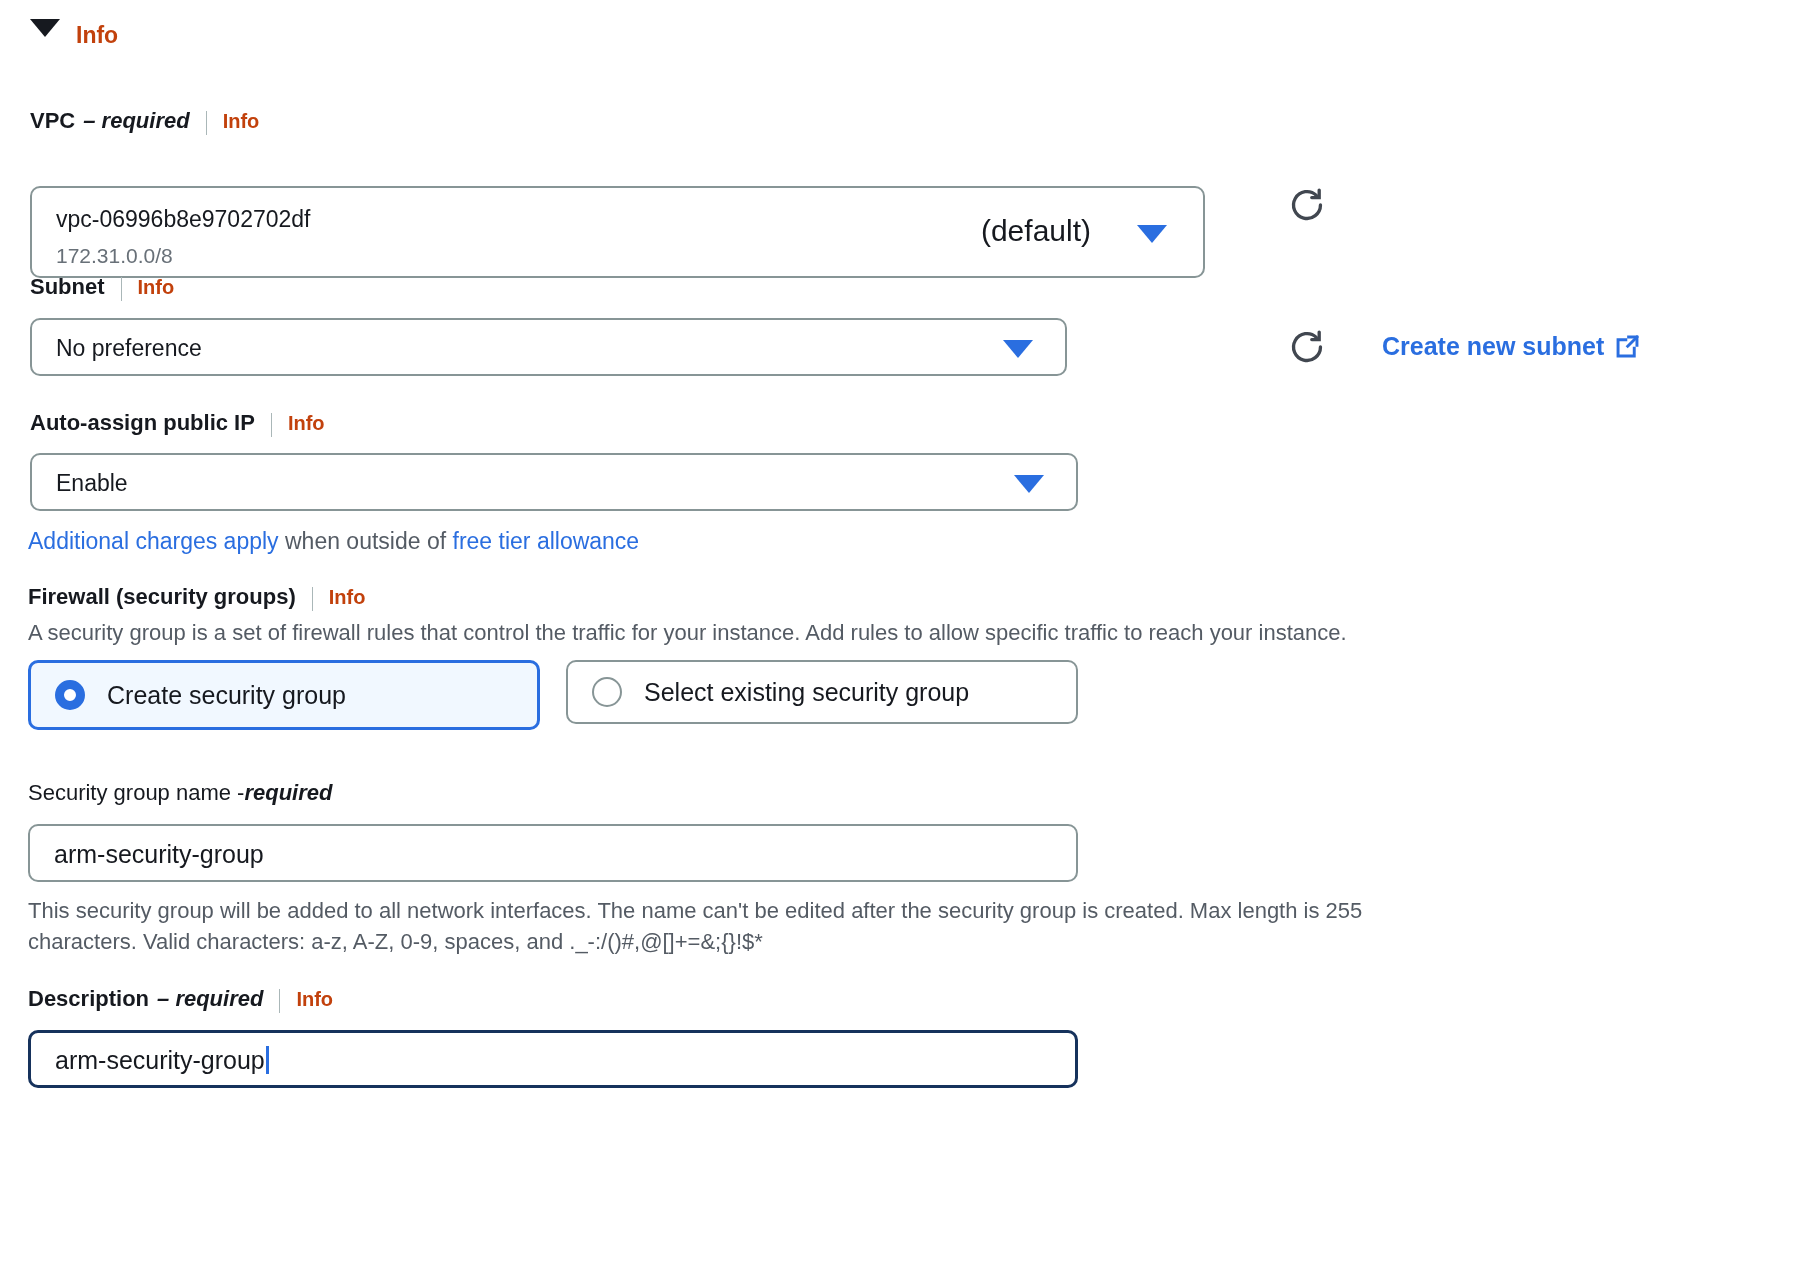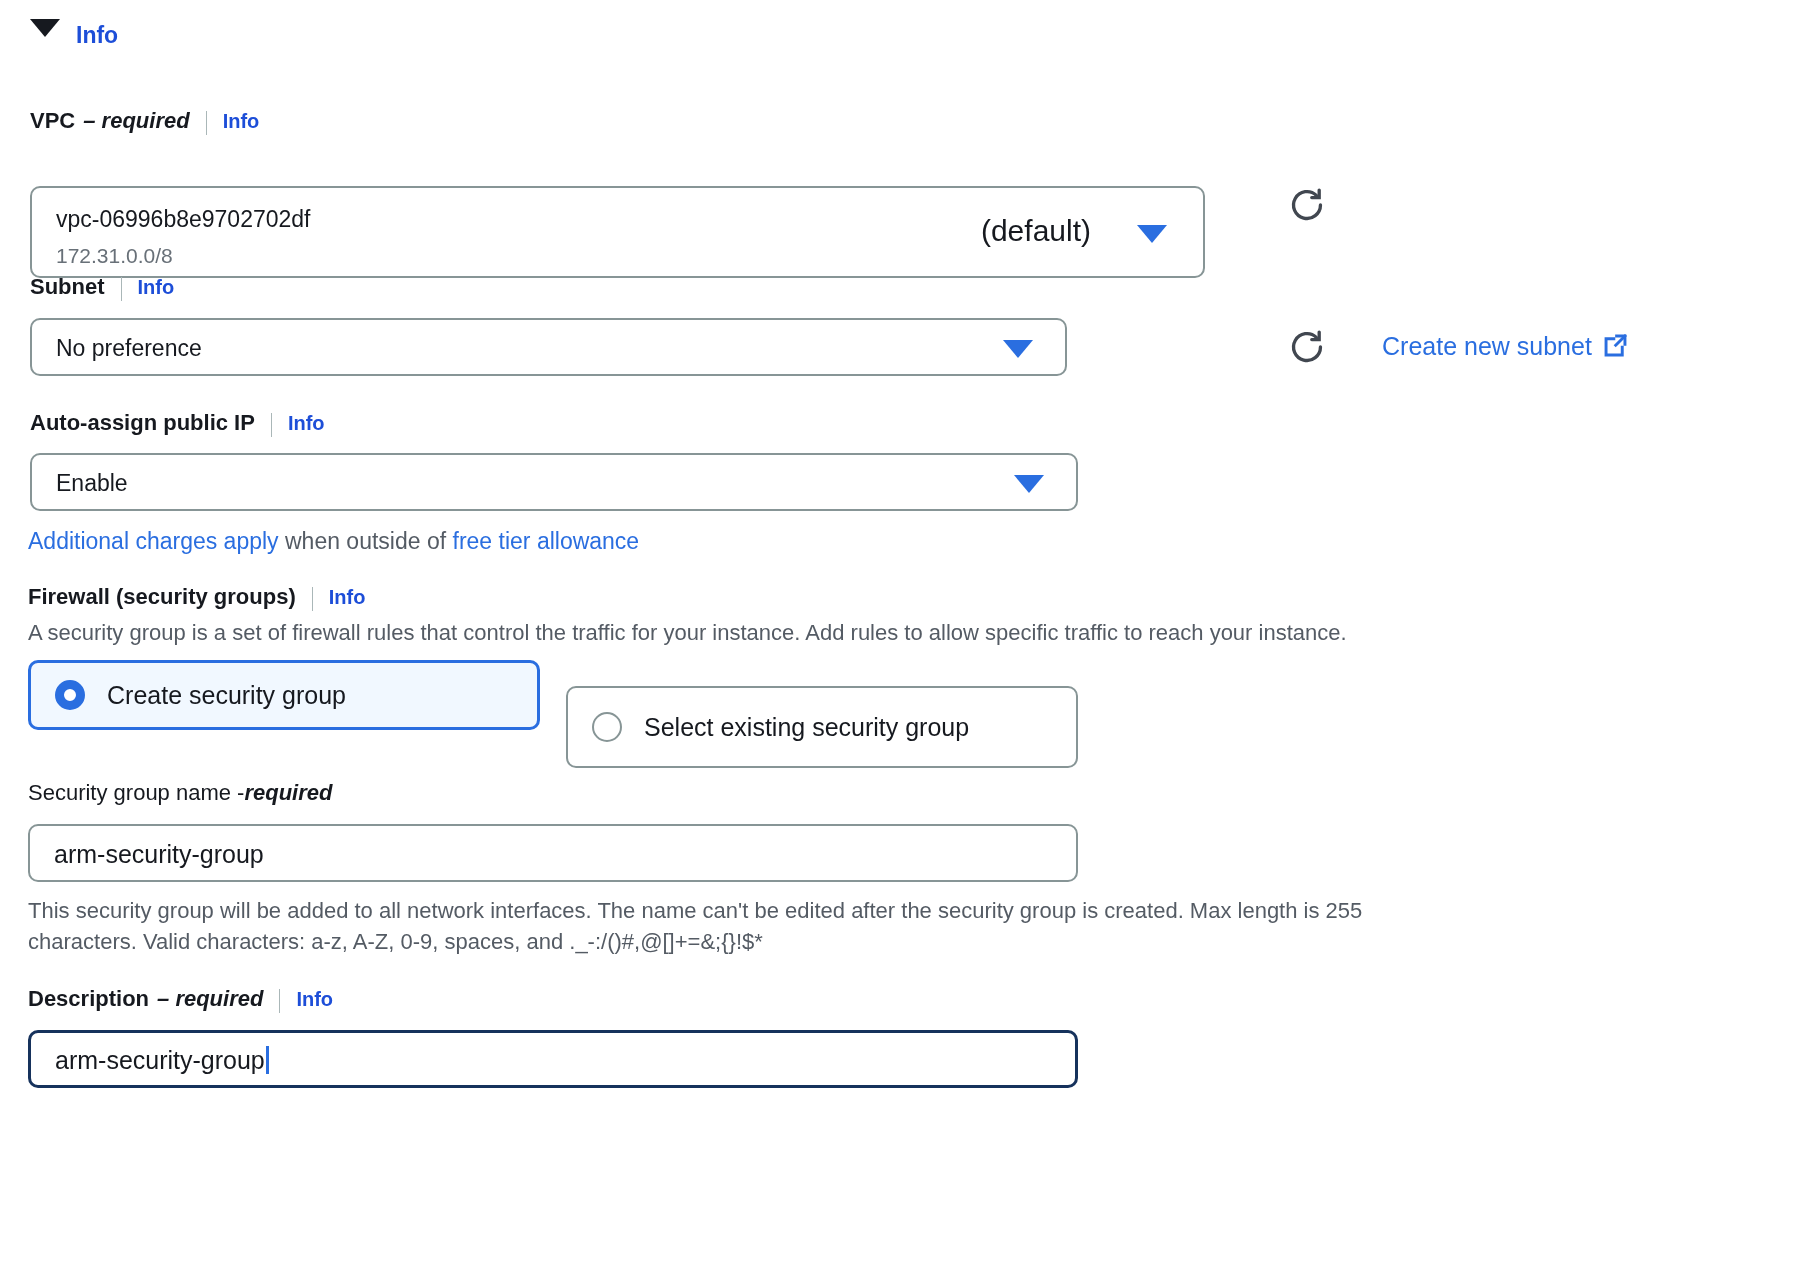--- a/index.html
+++ b/index.html
@@ -40,21 +40,21 @@
     top: -6px;
   }
   .section-title {
     font-size: 37px;
     font-weight: bold;
     letter-spacing: -0.3px;
     color: #16191f;
     line-height: 1;
   }
   .info-link {
-    color: #1d4ed8;
+    color: #c2410c;
     font-size: 20px;
     font-weight: bold;
     text-decoration: none;
     cursor: pointer;
   }
 
   
   .field-label {
     position: absolute;
     display: flex;
@@ -120,24 +120,25 @@
   .refresh-icon {
     position: absolute;
     width: 38px;
     height: 38px;
   }
 
   
   .ext-link {
     position: absolute;
     display: flex;
+    align-items: center;
     gap: 10px;
     color: #2a6ee0;
     font-size: 25px;
-    font-weight: normal;
+    font-weight: bold;
     text-decoration: none;
     white-space: nowrap;
     cursor: pointer;
   }
 
   
   .charges-line {
     position: absolute;
     font-size: 23px;
     white-space: nowrap;
@@ -293,21 +294,21 @@
     <a class="info-link">Info</a>
   </div>
 
   <div class="desc-text" style="left:28px; top:618px; width:1760px;">A security group is a set of firewall rules that control the traffic for your instance. Add rules to allow specific traffic to reach your instance.</div>
 
   <div class="radio-tile selected" style="left:28px; top:660px; width:512px; height:70px;">
     <span class="radio-outer"></span>
     <span class="radio-label">Create security group</span>
   </div>
 
-  <div class="radio-tile" style="left:566px; top:660px; width:512px; height:82px;margin-top:26px;">
+  <div class="radio-tile" style="left:566px; top:660px; width:512px; height:64px;">
     <span class="radio-outer"></span>
     <span class="radio-label">Select existing security group</span>
   </div>
 
   <div class="field-label" style="left:28px; top:780px; font-weight:normal;">
     <span>Security group name - </span>
     <span class="req">required</span>
   </div>
 
   <div class="text-box" style="left:28px; top:824px; width:1050px; height:58px;">

